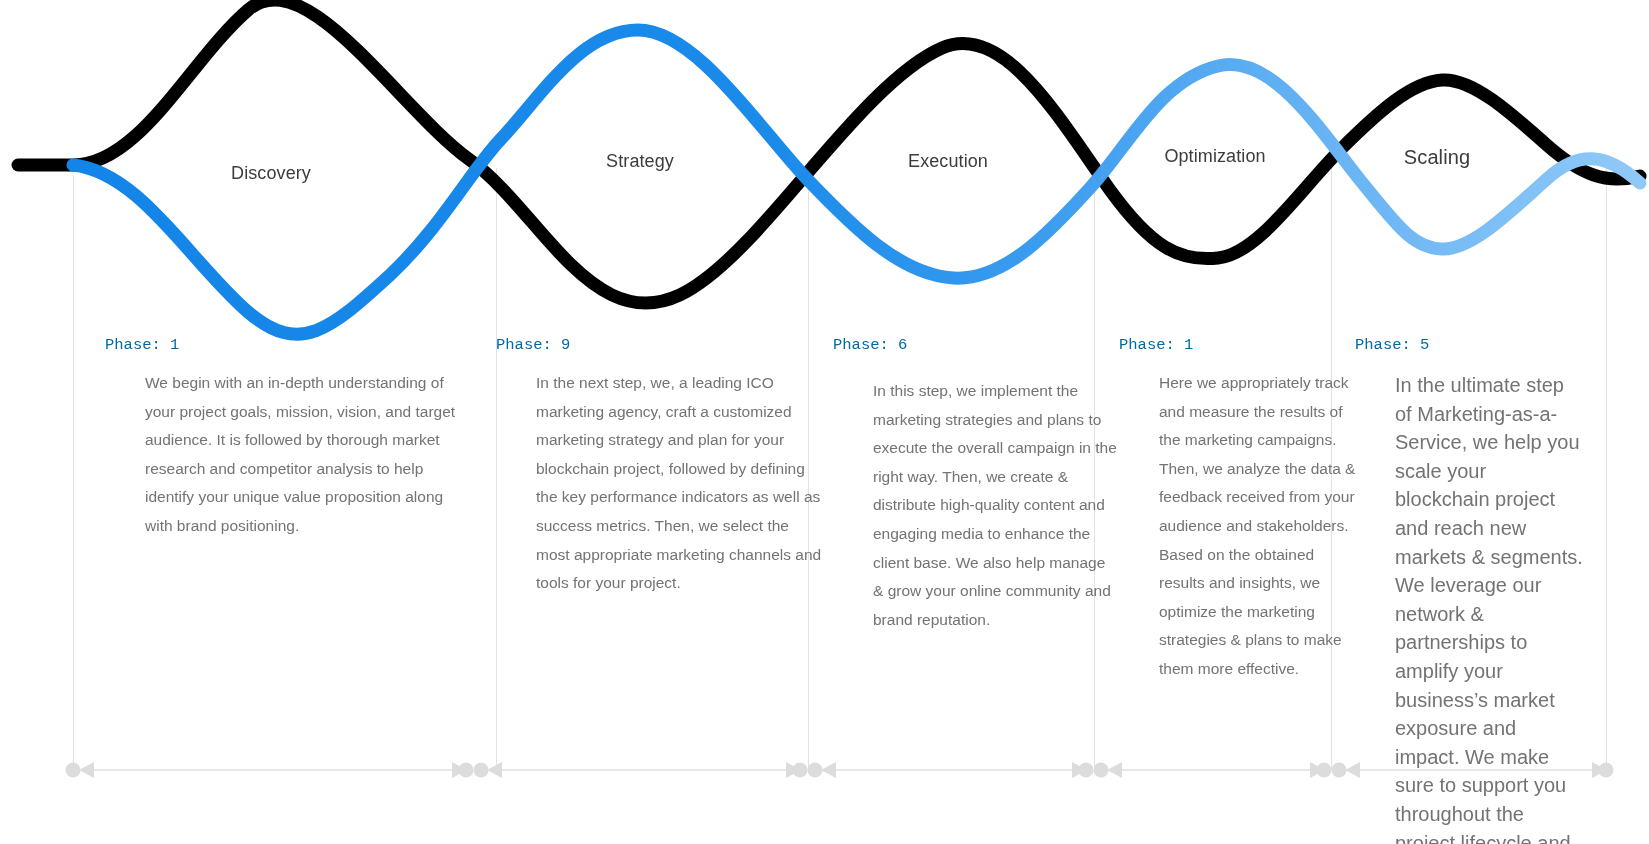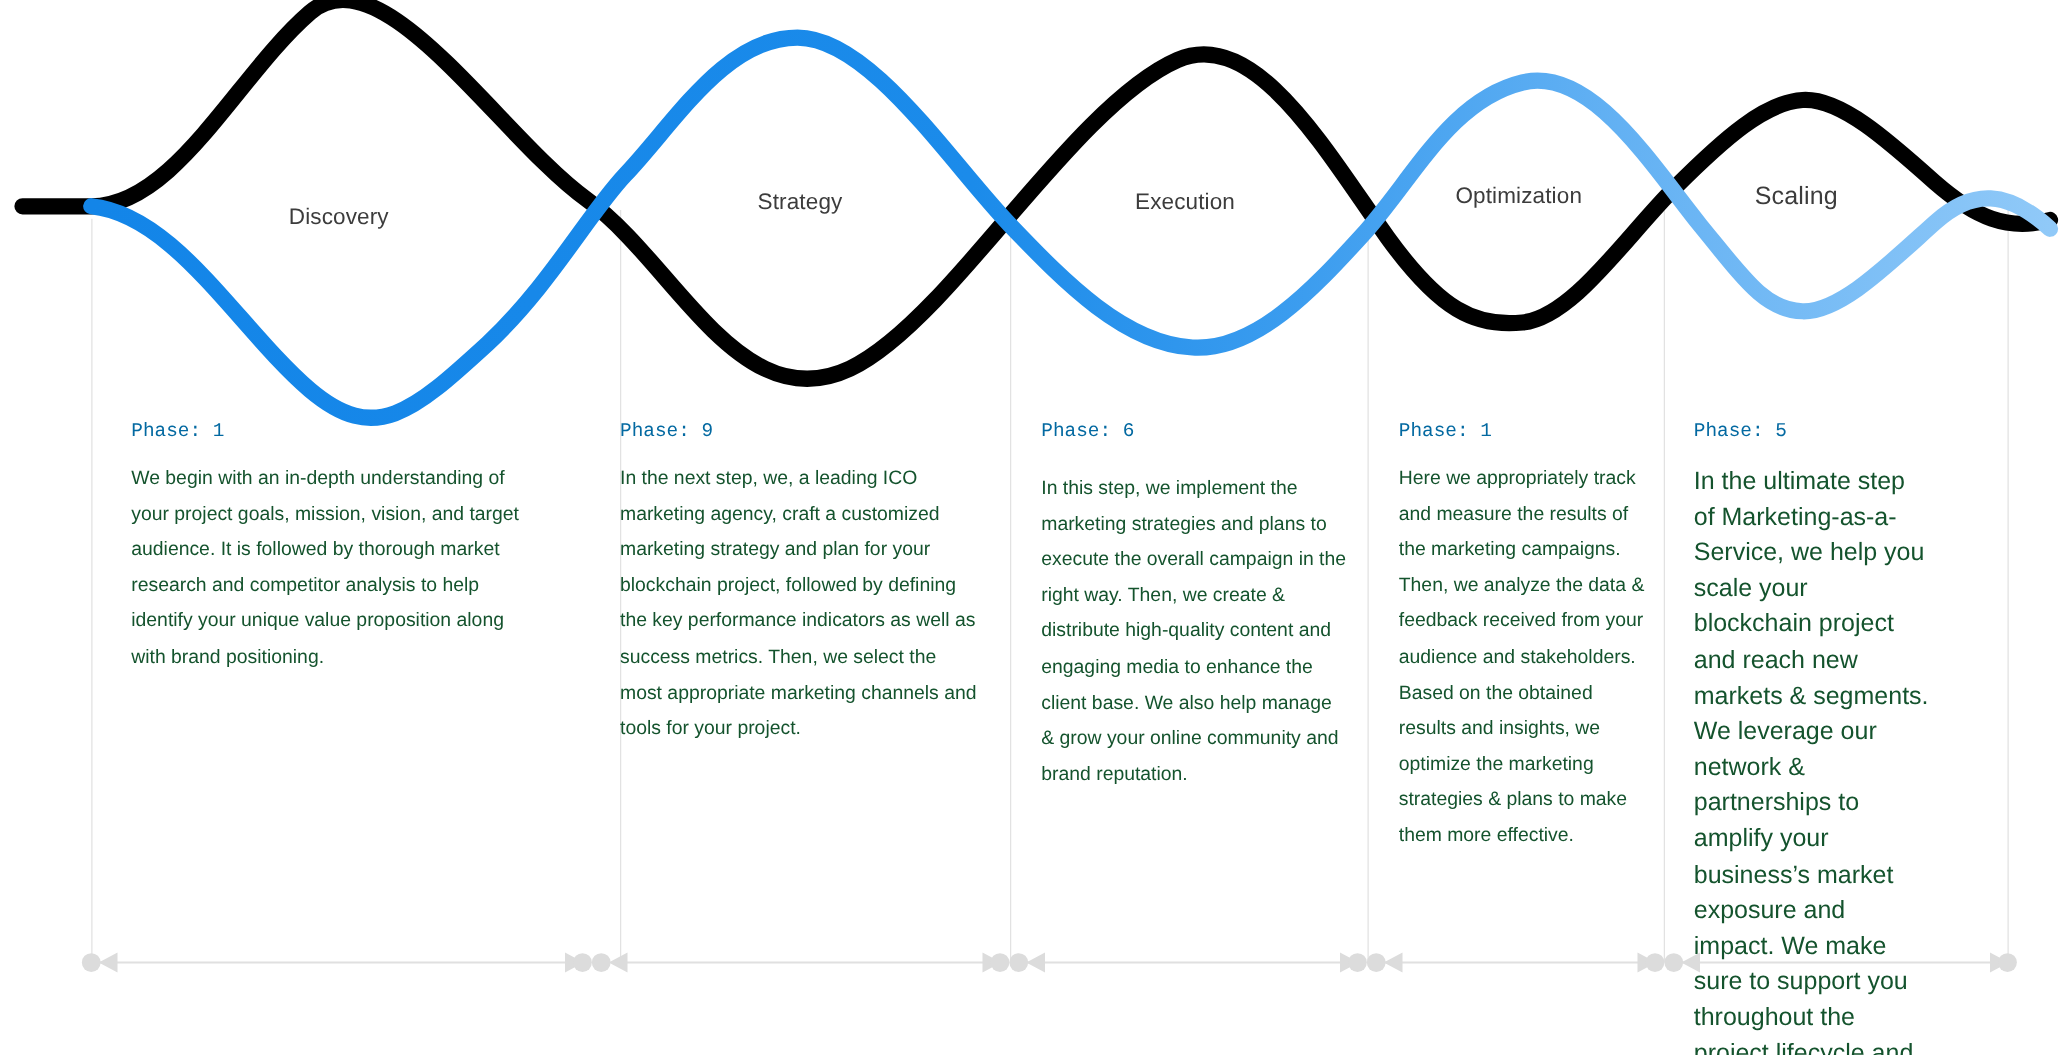--- a/index.html
+++ b/index.html
@@ -37,21 +37,22 @@
   .phase-num{
     position:absolute;
     font-size:15.5px;
     color:#0369a1;
     font-family:Liberation Mono, monospace;
   }
   .phase-body{
     position:absolute;
     font-size:15.5px;
     line-height:28.6px;
-    color:#14532d;
+    color:#737373;
+    margin-left:40px;
   }
   .col5 .phase-body{font-size:20px;line-height:28.6px;}
 
   
   #ruler{position:absolute;left:0;top:0;width:1649px;height:844px;pointer-events:none;}
 </style>
 </head>
 <body>
 
 <div id="stage">

